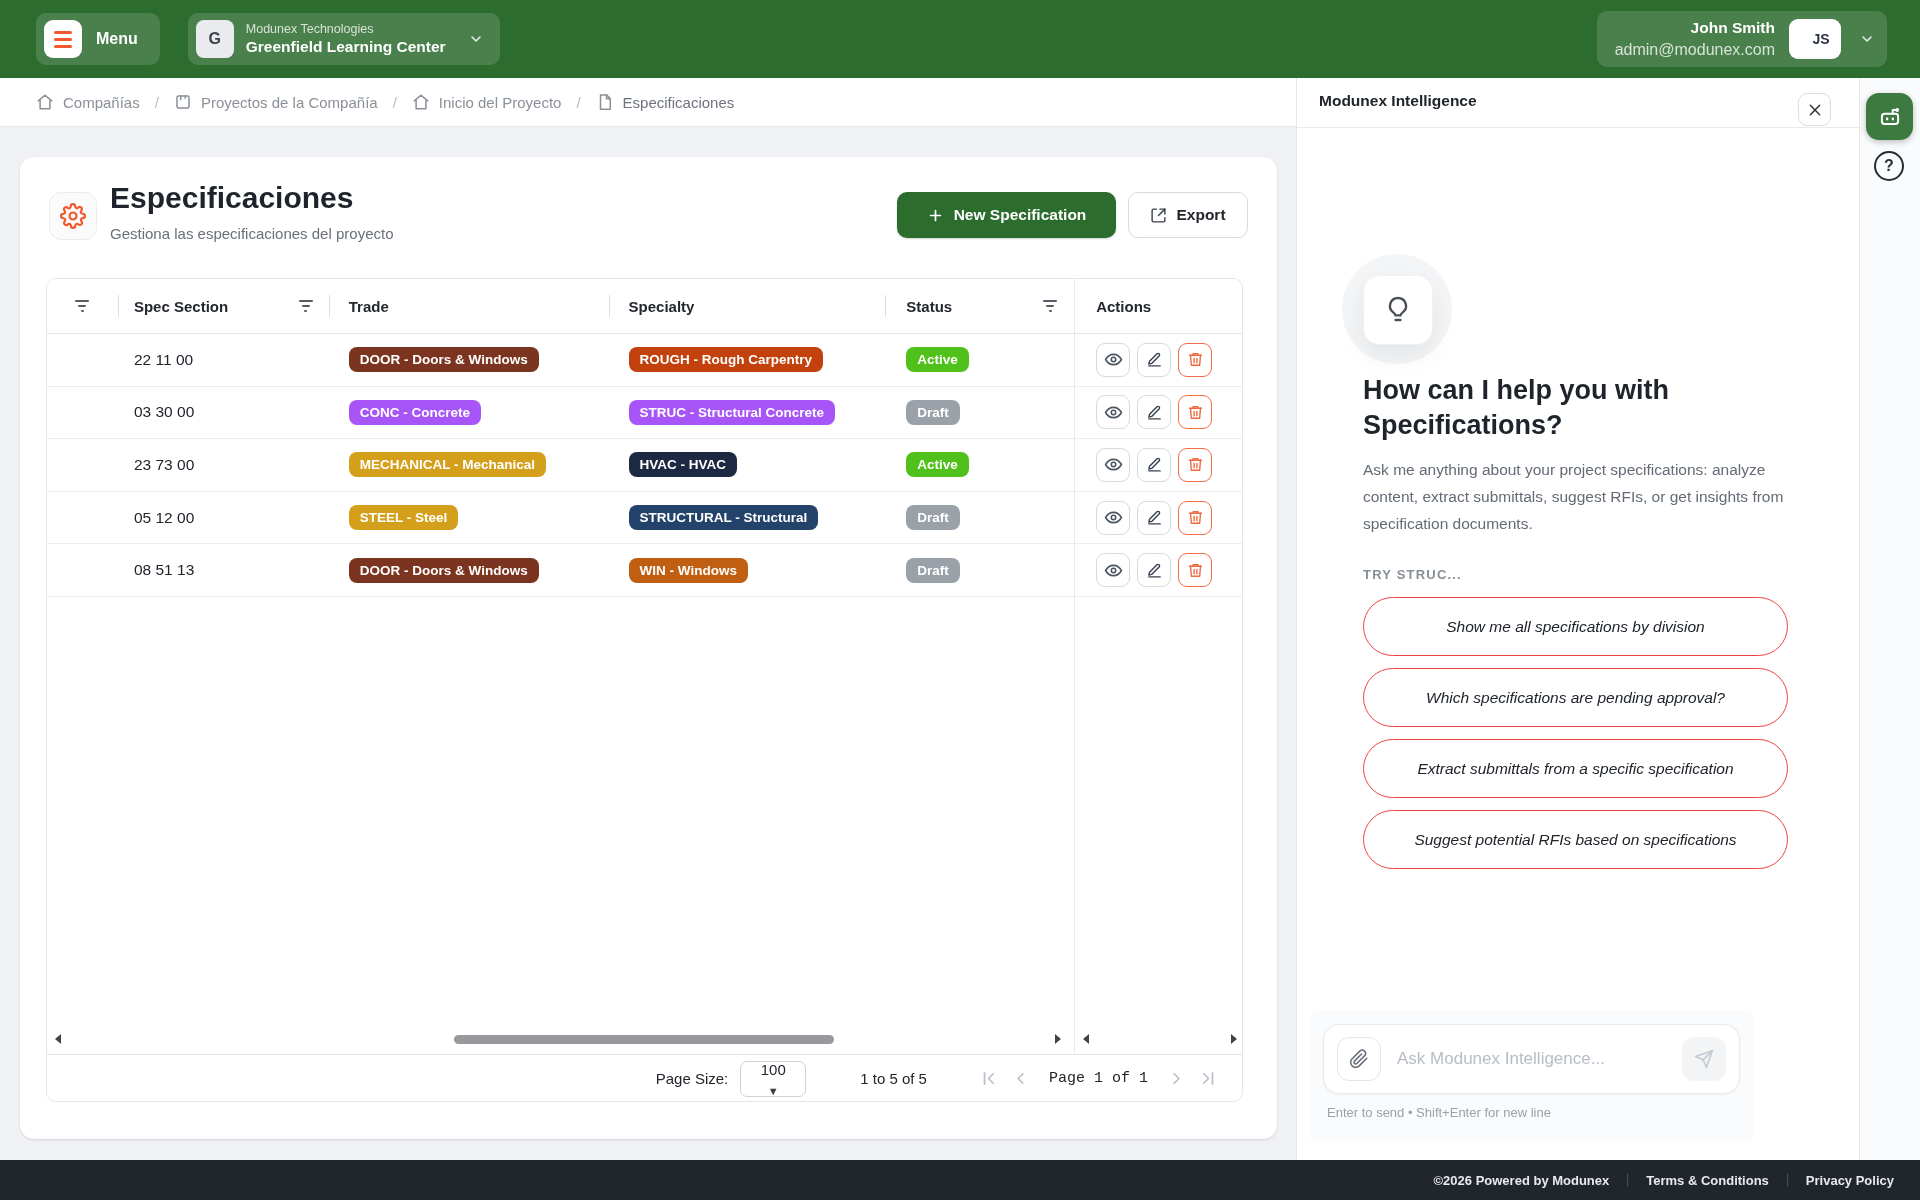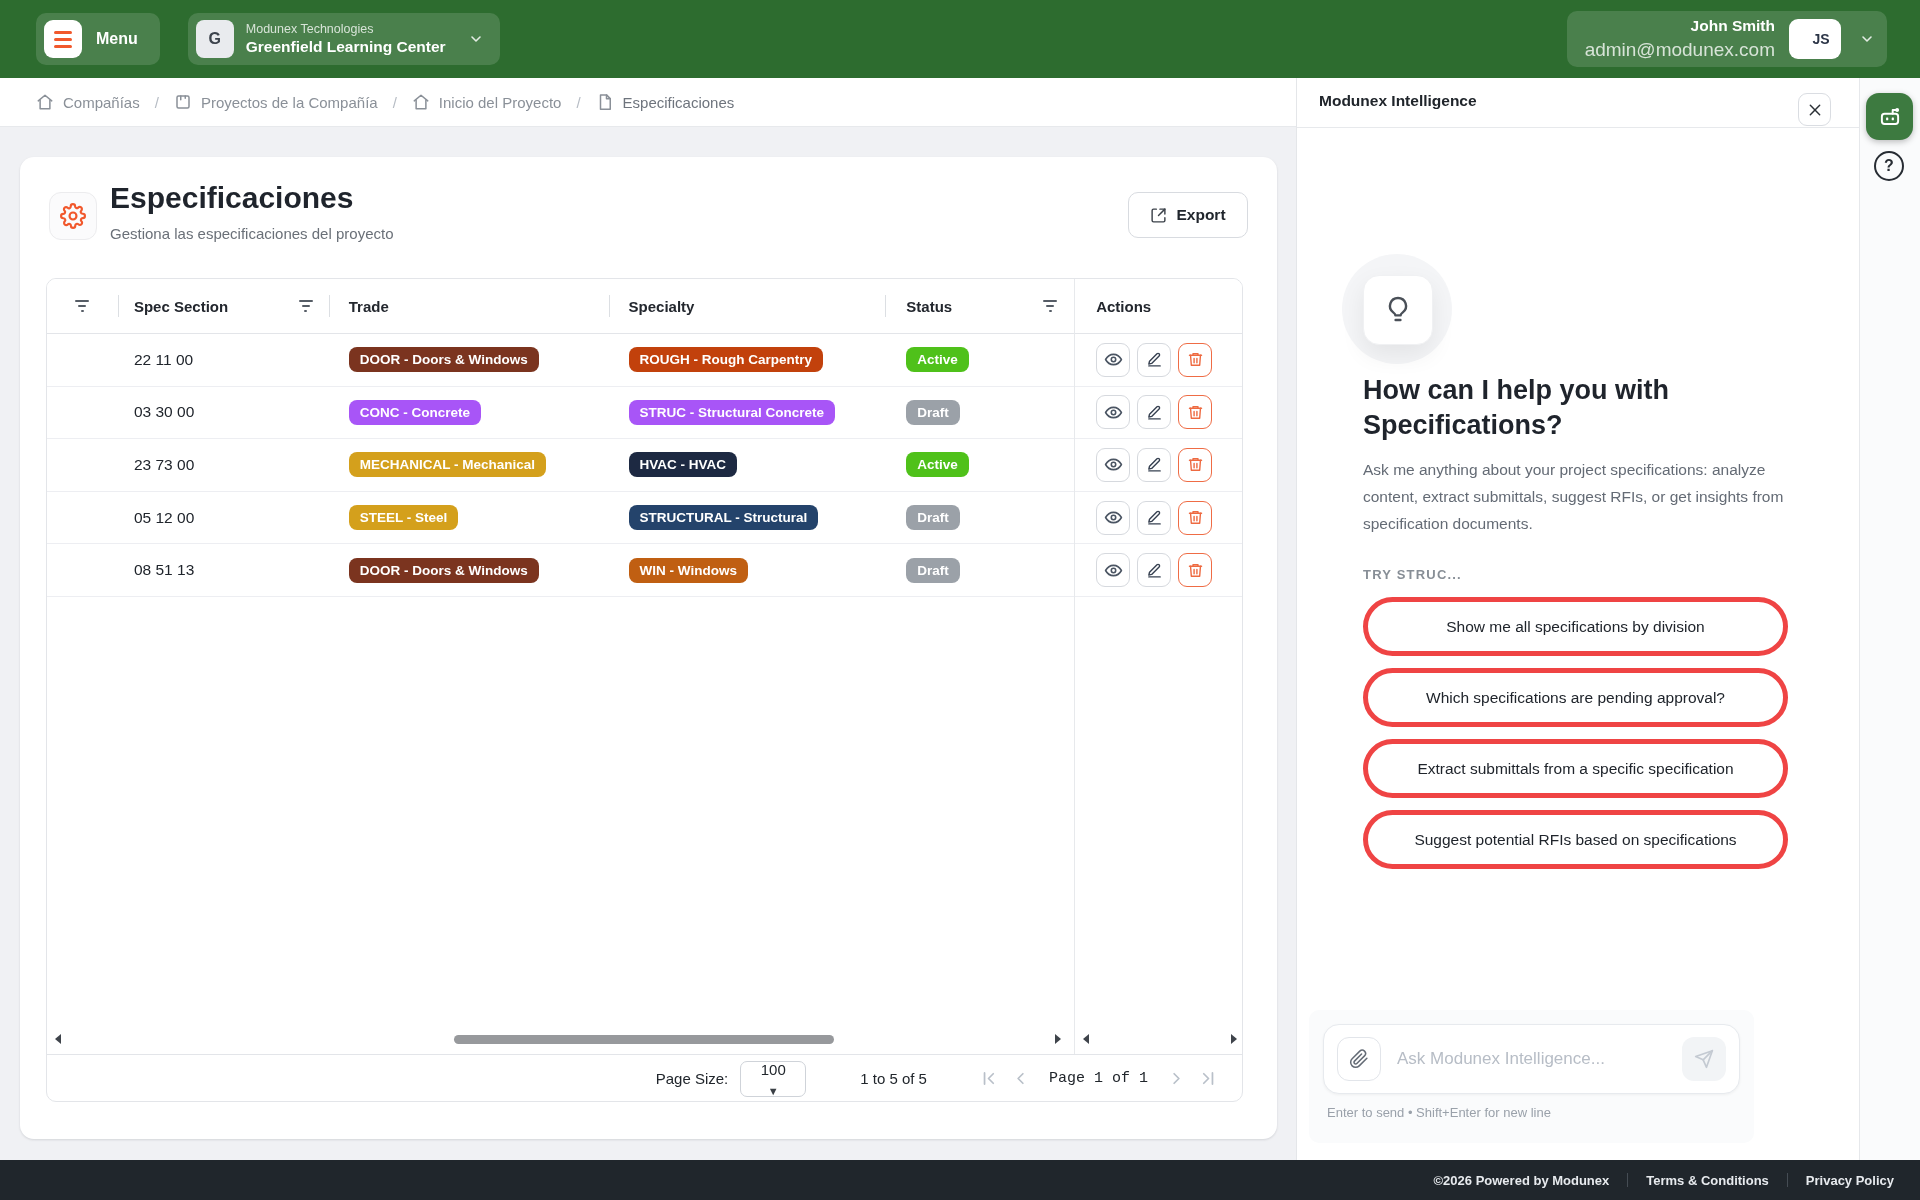--- a/index.html
+++ b/index.html
@@ -19,21 +19,21 @@
   .co-pill{margin-left:28px;height:52px;padding:0 16px 0 8px;gap:12px;cursor:pointer;}
   .g-avatar{width:38px;height:38px;background:#e9ebee;border-radius:8px;display:flex;align-items:center;
             justify-content:center;font-size:16px;font-weight:700;color:#3c434c;}
   .co-org{font-size:12.5px;color:rgba(255,255,255,.78);line-height:1.3;}
   .co-proj{font-size:15.5px;font-weight:700;color:#fff;line-height:1.3;}
   .chev{margin-left:10px;display:flex;}
   .spacer{flex:1;}
   .user-pill{height:56px;padding:0 12px 0 18px;gap:14px;cursor:pointer;}
   .u-texts{text-align:right;}
   .u-name{font-size:15.5px;font-weight:700;color:#fff;line-height:1.35;}
-  .u-email{font-size:19px;color:rgba(255,255,255,.78);line-height:1.35;}
+  .u-email{font-size:16px;color:rgba(255,255,255,.78);line-height:1.35;}
   .js-avatar{width:40px;height:40px;background:#fff;border-radius:9px;display:flex;align-items:center;
              justify-content:center;font-size:14px;font-weight:700;color:#2b3446;padding-left:12px;}
 
   
   .crumbbar{position:absolute;top:78px;left:0;width:1296px;height:49px;background:#fff;
             border-bottom:1px solid #e7e9ec;display:flex;align-items:center;padding-left:36px;
             box-sizing:border-box;gap:15px;}
   .bc-item{display:flex;align-items:center;gap:9px;color:#8a9098;font-size:15px;cursor:pointer;}
   .bc-item.current{color:#6e747d;}
   .bc-ico{display:flex;}
@@ -113,22 +113,22 @@
   .pbody{position:absolute;left:66px;top:197px;width:425px;}
   .bulb-wrap{position:relative;width:68px;height:68px;}
   .bulb-wrap::before{content:"";position:absolute;left:-21px;top:-21px;width:110px;height:110px;
              border-radius:50%;background:#f4f5f7;}
   .bulb-box{position:relative;width:68px;height:68px;background:#fff;border:1px solid #f0f1f3;border-radius:16px;
             display:flex;align-items:center;justify-content:center;box-shadow:0 10px 24px rgba(0,0,0,.07);}
   .p-heading{margin-top:30px;font-size:27px;font-weight:700;color:#1f242c;line-height:1.28;width:420px;}
   .p-desc{margin-top:14px;font-size:15.5px;color:#646b75;line-height:1.75;width:425px;}
   .try-label{margin-top:30px;font-size:13px;font-weight:700;letter-spacing:1.2px;color:#878e96;}
   .pills{margin-top:15px;display:flex;flex-direction:column;gap:12px;}
-  .pill-btn{height:59px;border-radius:30px;border:5px solid #ef4444;background:#fff;font-size:15.5px;
-            color:#20252c;display:flex;align-items:center;justify-content:center;font-family:inherit;}
+  .pill-btn{height:59px;border-radius:30px;border:1px solid #ef4444;background:#fff;font-size:15.5px;
+            color:#20252c;display:flex;align-items:center;justify-content:center;font-family:inherit;font-style:italic;}
   .chatbox{position:absolute;left:12px;top:932px;width:445px;height:133px;background:#fafbfc;border-radius:10px;
            padding:14px;box-sizing:border-box;}
   .inputrow{height:70px;background:#fff;border:1px solid #e7eaee;border-radius:16px;
             box-shadow:0 1px 3px rgba(0,0,0,.05);display:flex;align-items:center;padding:0 13px;gap:14px;
             box-sizing:border-box;}
   .clip-btn{width:44px;height:44px;border-radius:12px;border:1px solid #e2e5ea;background:#fff;display:flex;
             align-items:center;justify-content:center;flex:none;padding:0;}
   .chat-input{flex:1;border:none;outline:none;font-size:17px;color:#434a53;background:transparent;
             font-family:inherit;min-width:0;}
   .chat-input::placeholder{color:#b7bdc6;}
@@ -240,20 +240,26 @@
     <div class="card">
       <div class="gearbox">
         <svg width="26" height="26" viewBox="0 0 24 24" fill="none" stroke="#f1582c" stroke-width="2" stroke-linecap="round" stroke-linejoin="round">
             <circle cx="12" cy="12" r="3.2"></circle>
             <path d="M19.4 15a1.65 1.65 0 0 0 .33 1.82l.06.06a2 2 0 1 1-2.83 2.83l-.06-.06a1.65 1.65 0 0 0-1.82-.33 1.65 1.65 0 0 0-1 1.51V21a2 2 0 1 1-4 0v-.09a1.65 1.65 0 0 0-1-1.51 1.65 1.65 0 0 0-1.82.33l-.06.06a2 2 0 1 1-2.83-2.83l.06-.06a1.65 1.65 0 0 0 .33-1.82 1.65 1.65 0 0 0-1.51-1H3a2 2 0 1 1 0-4h.09a1.65 1.65 0 0 0 1.51-1 1.65 1.65 0 0 0-.33-1.82l-.06-.06a2 2 0 1 1 2.83-2.83l.06.06a1.65 1.65 0 0 0 1.82.33h0a1.65 1.65 0 0 0 1-1.51V3a2 2 0 1 1 4 0v.09a1.65 1.65 0 0 0 1 1.51h0a1.65 1.65 0 0 0 1.82-.33l.06-.06a2 2 0 1 1 2.83 2.83l-.06.06a1.65 1.65 0 0 0-.33 1.82v0a1.65 1.65 0 0 0 1.51 1H21a2 2 0 1 1 0 4h-.09a1.65 1.65 0 0 0-1.51 1z"></path>
           </svg>
       </div>
       <div class="pg-title">Especificaciones</div>
       <div class="pg-sub">Gestiona las especificaciones del proyecto</div>
 
+      <button class="btn-new clickable">
+        <svg width="17" height="17" viewBox="0 0 24 24" fill="none" stroke="#fff" stroke-width="2.4" stroke-linecap="round">
+            <path d="M12 5v14M5 12h14"></path>
+          </svg>
+        <span>New Specification</span>
+      </button>
       <button class="btn-export clickable">
         <svg width="17" height="17" viewBox="0 0 24 24" fill="none" stroke="#3a4048" stroke-width="2" stroke-linecap="round" stroke-linejoin="round">
             <path d="M9 3H5a2 2 0 0 0-2 2v14a2 2 0 0 0 2 2h14a2 2 0 0 0 2-2v-4"></path>
             <path d="M14 3h7v7"></path>
             <path d="M21 3l-9 9"></path>
           </svg>
         <span>Export</span>
       </button>
 
       <div class="tablebox">

